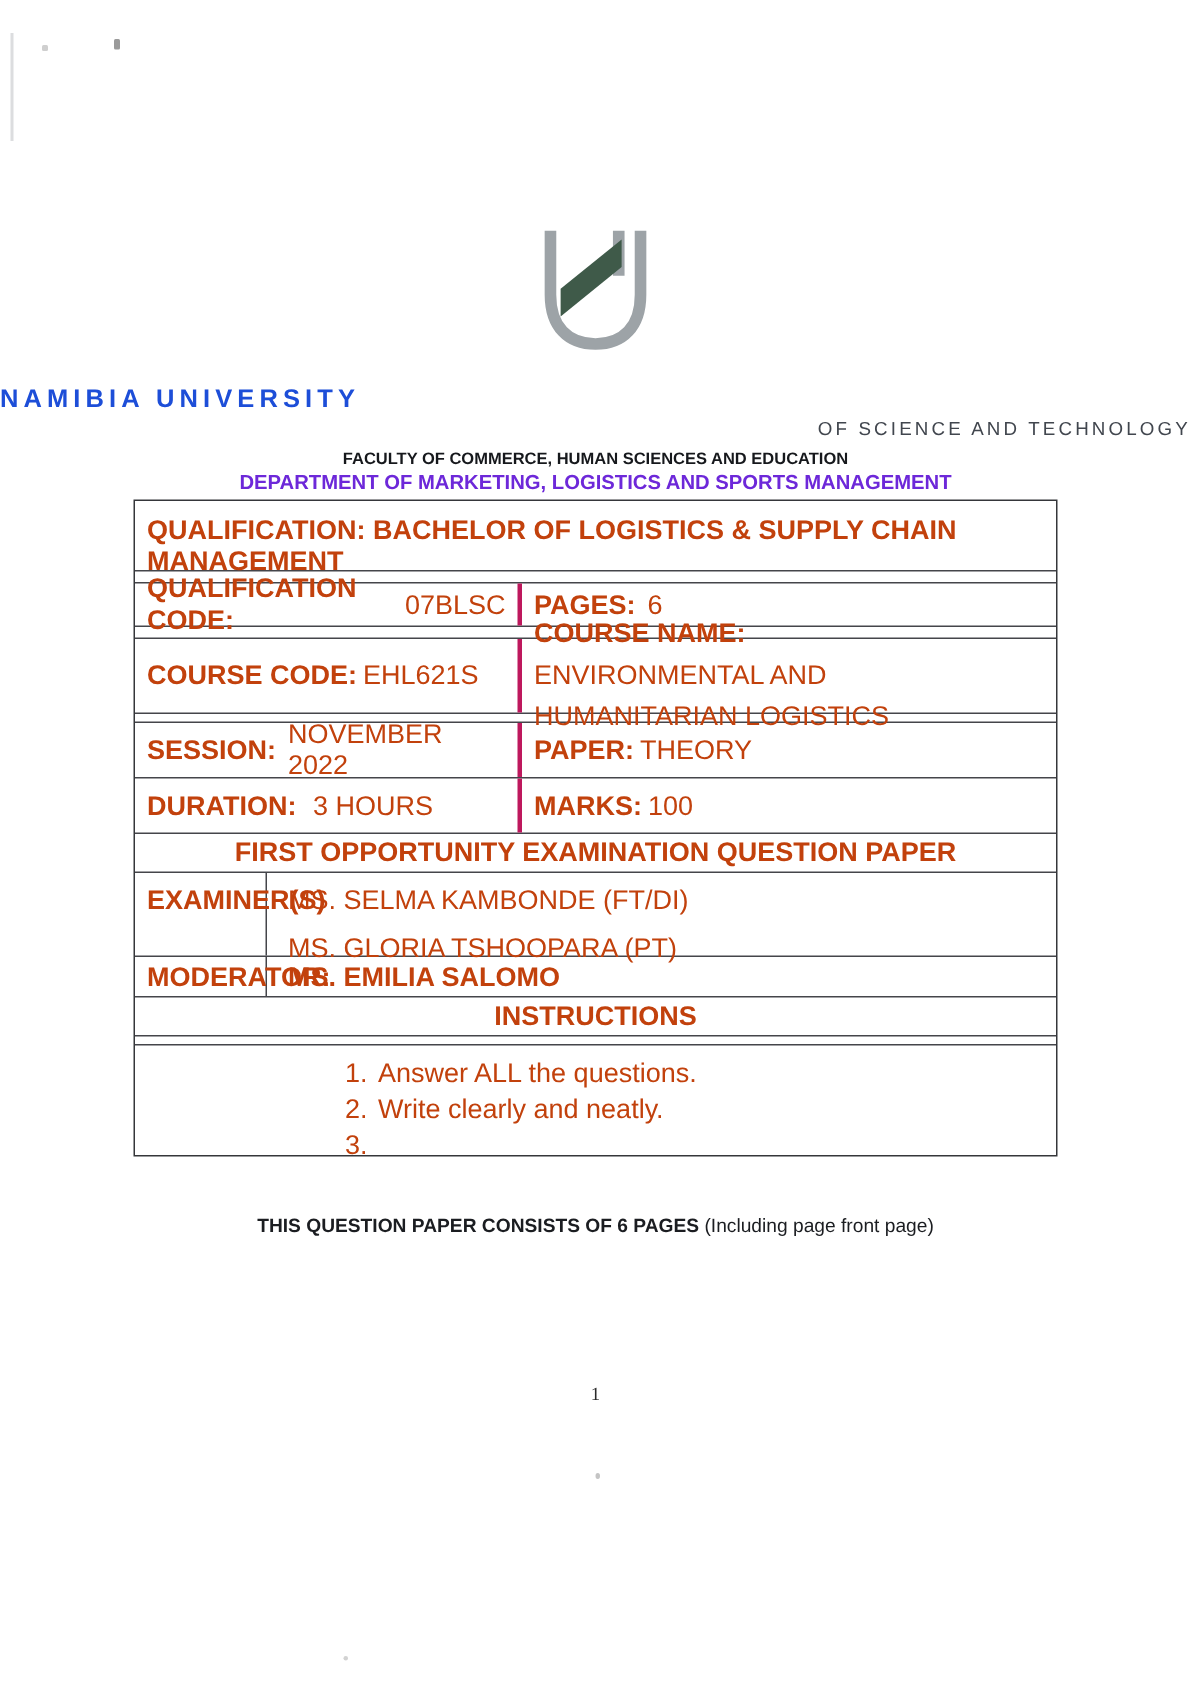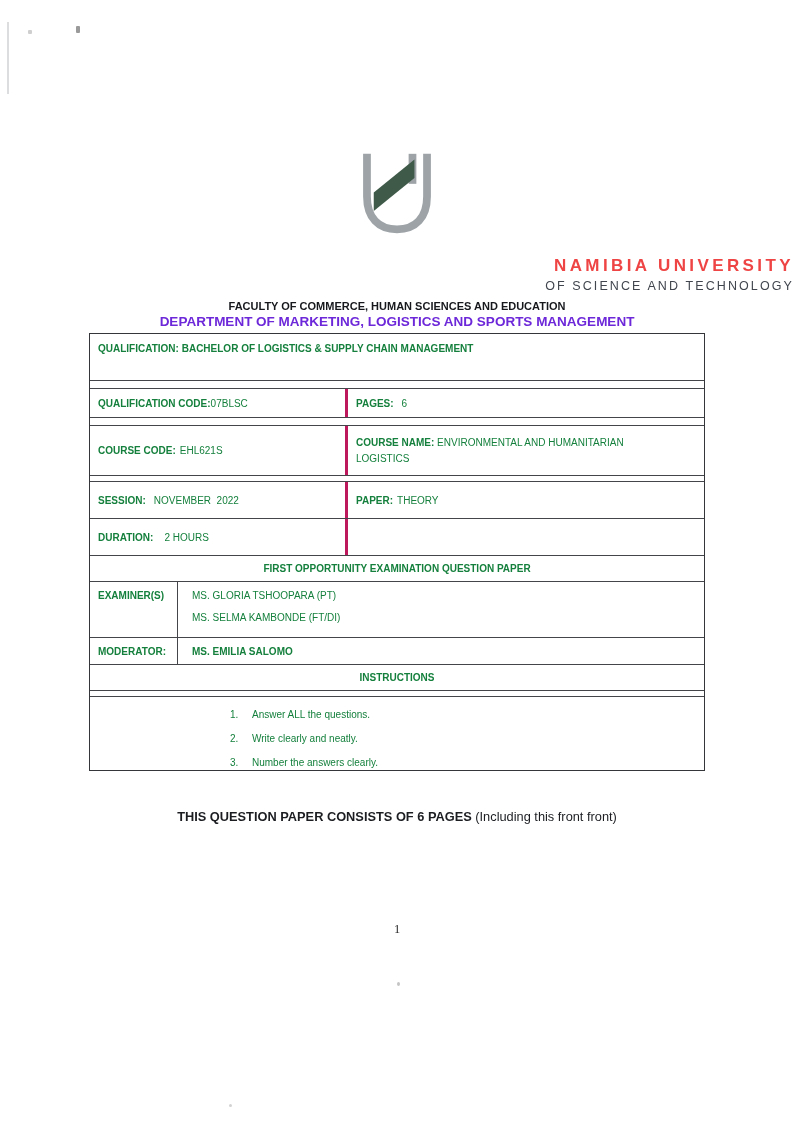--- a/index.html
+++ b/index.html
@@ -14,30 +14,30 @@
   }
   
   .scratch-line{position:absolute;left:7px;top:22px;width:2px;height:72px;background:#dcdddf;}
   .speck-1{position:absolute;left:28px;top:30px;width:4px;height:4px;background:#cfcfcf;border-radius:1px;}
   .speck-2{position:absolute;left:76px;top:26px;width:4px;height:7px;background:#9a9a9a;border-radius:1px;}
   .speck-3{position:absolute;left:397px;top:982px;width:3px;height:4px;background:#c4c4c4;border-radius:50%;}
   .speck-4{position:absolute;left:229px;top:1104px;width:3px;height:3px;background:#d2d2d2;border-radius:50%;}
 
   
   .logo-wrap{padding-top:148px;display:flex;justify-content:center;}
-  .wordmark{margin-top:16px;text-align:right;font-weight:bold;font-size:17px;letter-spacing:3.4px;color:#ef4444;}
+  .wordmark{margin-top:16px;text-align:left;font-weight:bold;font-size:17px;letter-spacing:3.4px;color:#1d4ed8;}
   .wordmark-sub{margin-top:3px;text-align:right;font-size:12.5px;letter-spacing:2.1px;color:#41464e;}
   .faculty{margin-top:7px;text-align:center;font-weight:bold;font-size:11px;color:#16181c;}
   .department{margin-top:2px;text-align:center;font-weight:bold;font-size:13.5px;color:#6d28d9;}
 
   
   .exam-table{
     width:614px;margin:4px auto 0;
     border:1.5px solid #35363a;
-    font-size:10px;color:#15803d;
+    font-size:18px;color:#c2410c;
   }
   .t-row{display:flex;border-top:1px solid #44454a;box-sizing:border-box;align-items:stretch;}
   .t-row:first-child{border-top:none;}
   .t-spacer{height:7px;border-top:1px solid #44454a;}
   .t-spacer.sm{height:5px;}
   .cell{box-sizing:border-box;padding:0 8px;display:flex;align-items:center;white-space:pre-wrap;}
   .cell .lbl{font-weight:bold;}
   .cell .val{white-space:pre-wrap;}
   .gap-sm{margin-left:4px;}
   .gap-md{margin-left:8px;}
@@ -130,31 +130,34 @@
       <div class="cell col-l">
         <span class="lbl">SESSION:</span><span class="val gap-md">NOVEMBER  2022</span>
       </div>
       <div class="cell col-r">
         <span class="lbl">PAPER:</span><span class="val gap-sm">THEORY</span>
       </div>
     </div>
 
     <div class="t-row row-e">
       <div class="cell col-l">
-        <span class="lbl">DURATION:</span><span class="val gap-lg">2 HOURS</span>
+        <span class="lbl">DURATION:</span><span class="val gap-lg">3 HOURS</span>
+      </div>
+      <div class="cell col-r">
+        <span class="lbl">MARKS:</span><span class="val gap-sm">100</span>
       </div>
     </div>
 
     <div class="t-row row-f">FIRST OPPORTUNITY EXAMINATION QUESTION PAPER</div>
 
     <div class="t-row row-g">
       <div class="cell col-xl">EXAMINER(S)</div>
       <div class="col-r names">
+        <div>MS. SELMA KAMBONDE (FT/DI)</div>
         <div>MS. GLORIA TSHOOPARA (PT)</div>
-        <div>MS. SELMA KAMBONDE (FT/DI)</div>
       </div>
     </div>
 
     <div class="t-row row-h">
       <div class="cell col-xl">MODERATOR:</div>
       <div class="cell col-r cell-name">MS. EMILIA SALOMO</div>
     </div>
 
     <div class="t-row row-i">INSTRUCTIONS</div>
 
@@ -164,25 +167,24 @@
       <div class="inst-line">
         <span class="inst-num">1.</span>
         <span>Answer ALL the questions.</span>
       </div>
       <div class="inst-line">
         <span class="inst-num">2.</span>
         <span>Write clearly and neatly.</span>
       </div>
       <div class="inst-line">
         <span class="inst-num">3.</span>
-        <span>Number the answers clearly.</span>
       </div>
     </div>
 
   </div>
 
   <div class="consists">
-    <span class="b">THIS QUESTION PAPER CONSISTS OF 6 PAGES</span><span> (Including this front front)</span>
+    <span class="b">THIS QUESTION PAPER CONSISTS OF 6 PAGES</span><span> (Including page front page)</span>
   </div>
 
   <div class="pagenum">1</div>
 
 </div>
 
 </body></html>

